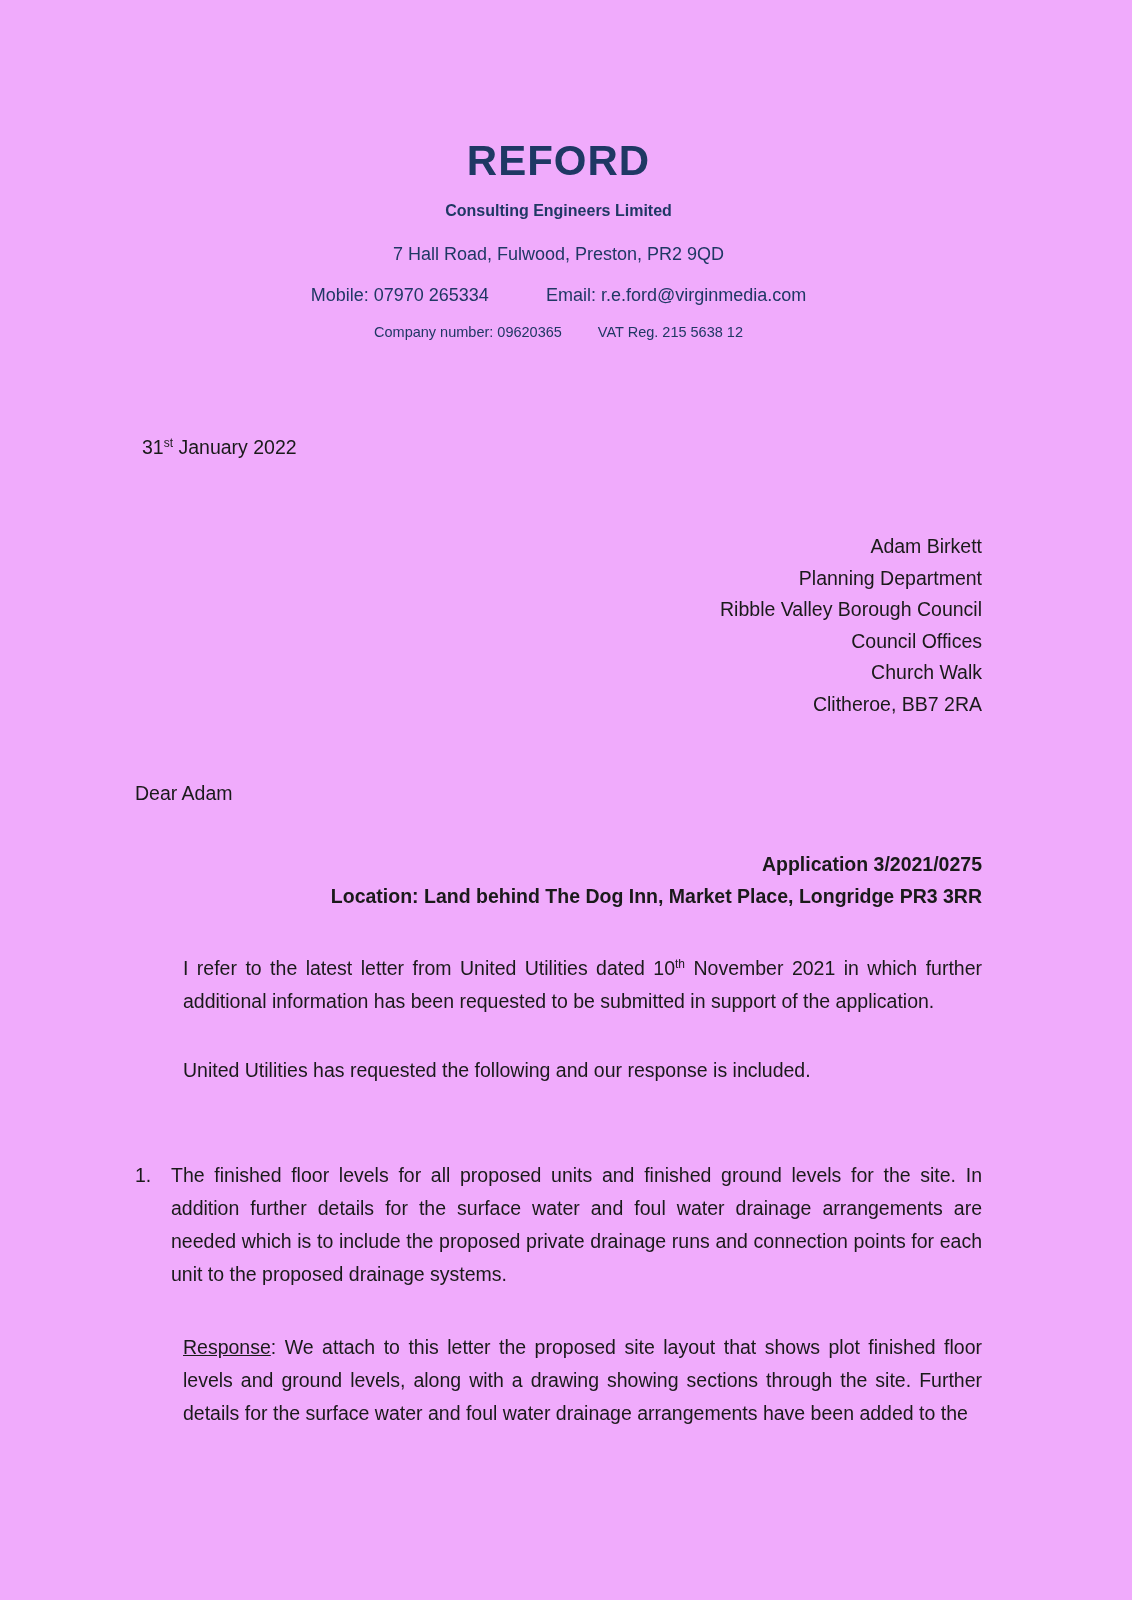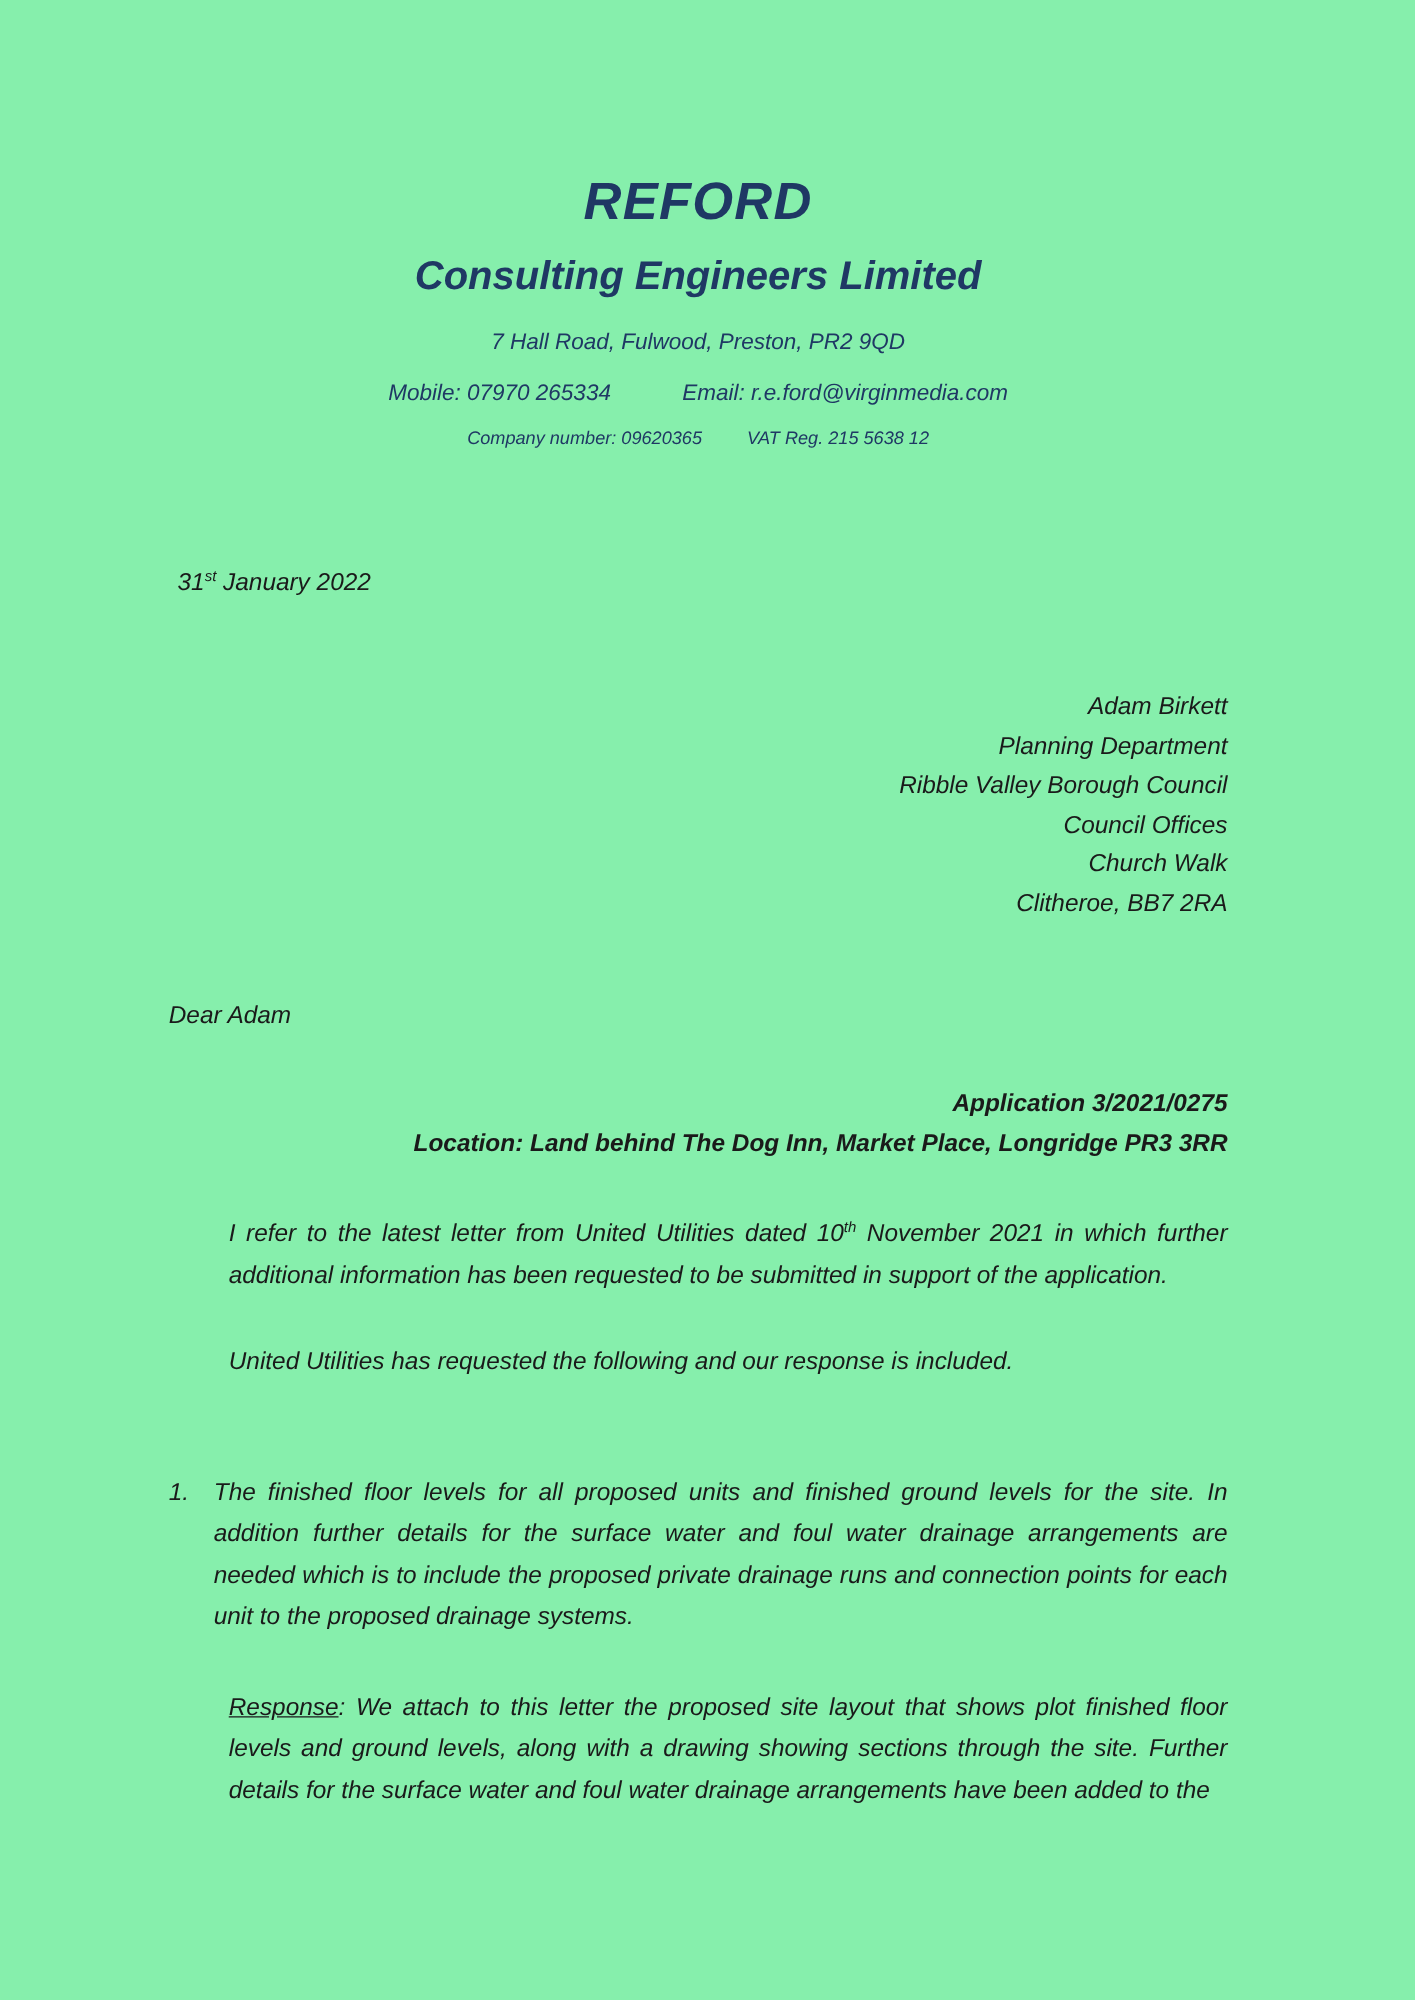--- a/index.html
+++ b/index.html
@@ -6,33 +6,32 @@
   html, body { background: #ffffff; }
   body {
     font-family: "Liberation Sans", "DejaVu Sans", sans-serif;
     color: #1a1a1a;
   }
   .page {
     position: relative;
     width: 1132px;
     height: 1600px;
     margin: 0 auto;
-    background: #86efac;
+    background: #f0abfc;
     padding: 138px 150px 0 135px;
     overflow: hidden;
-    font-style: italic;
   }
   .letterhead { text-align: center; color: #1f3864; }
   .company-name {
     font-size: 42px;
     font-weight: 700;
     letter-spacing: 1px;
     line-height: 1.1;
   }
-  .company-subtitle { font-size: 32px; font-weight: 700; margin-top: 18px; }
+  .company-subtitle { font-size: 16px; font-weight: 700; margin-top: 18px; }
   .company-address { font-size: 18px; margin-top: 24px; }
   .contact-line {
     font-size: 18px;
     margin-top: 20px;
     display: flex;
     justify-content: center;
     gap: 57px;
   }
   .registration-line {
     font-size: 14.5px;

